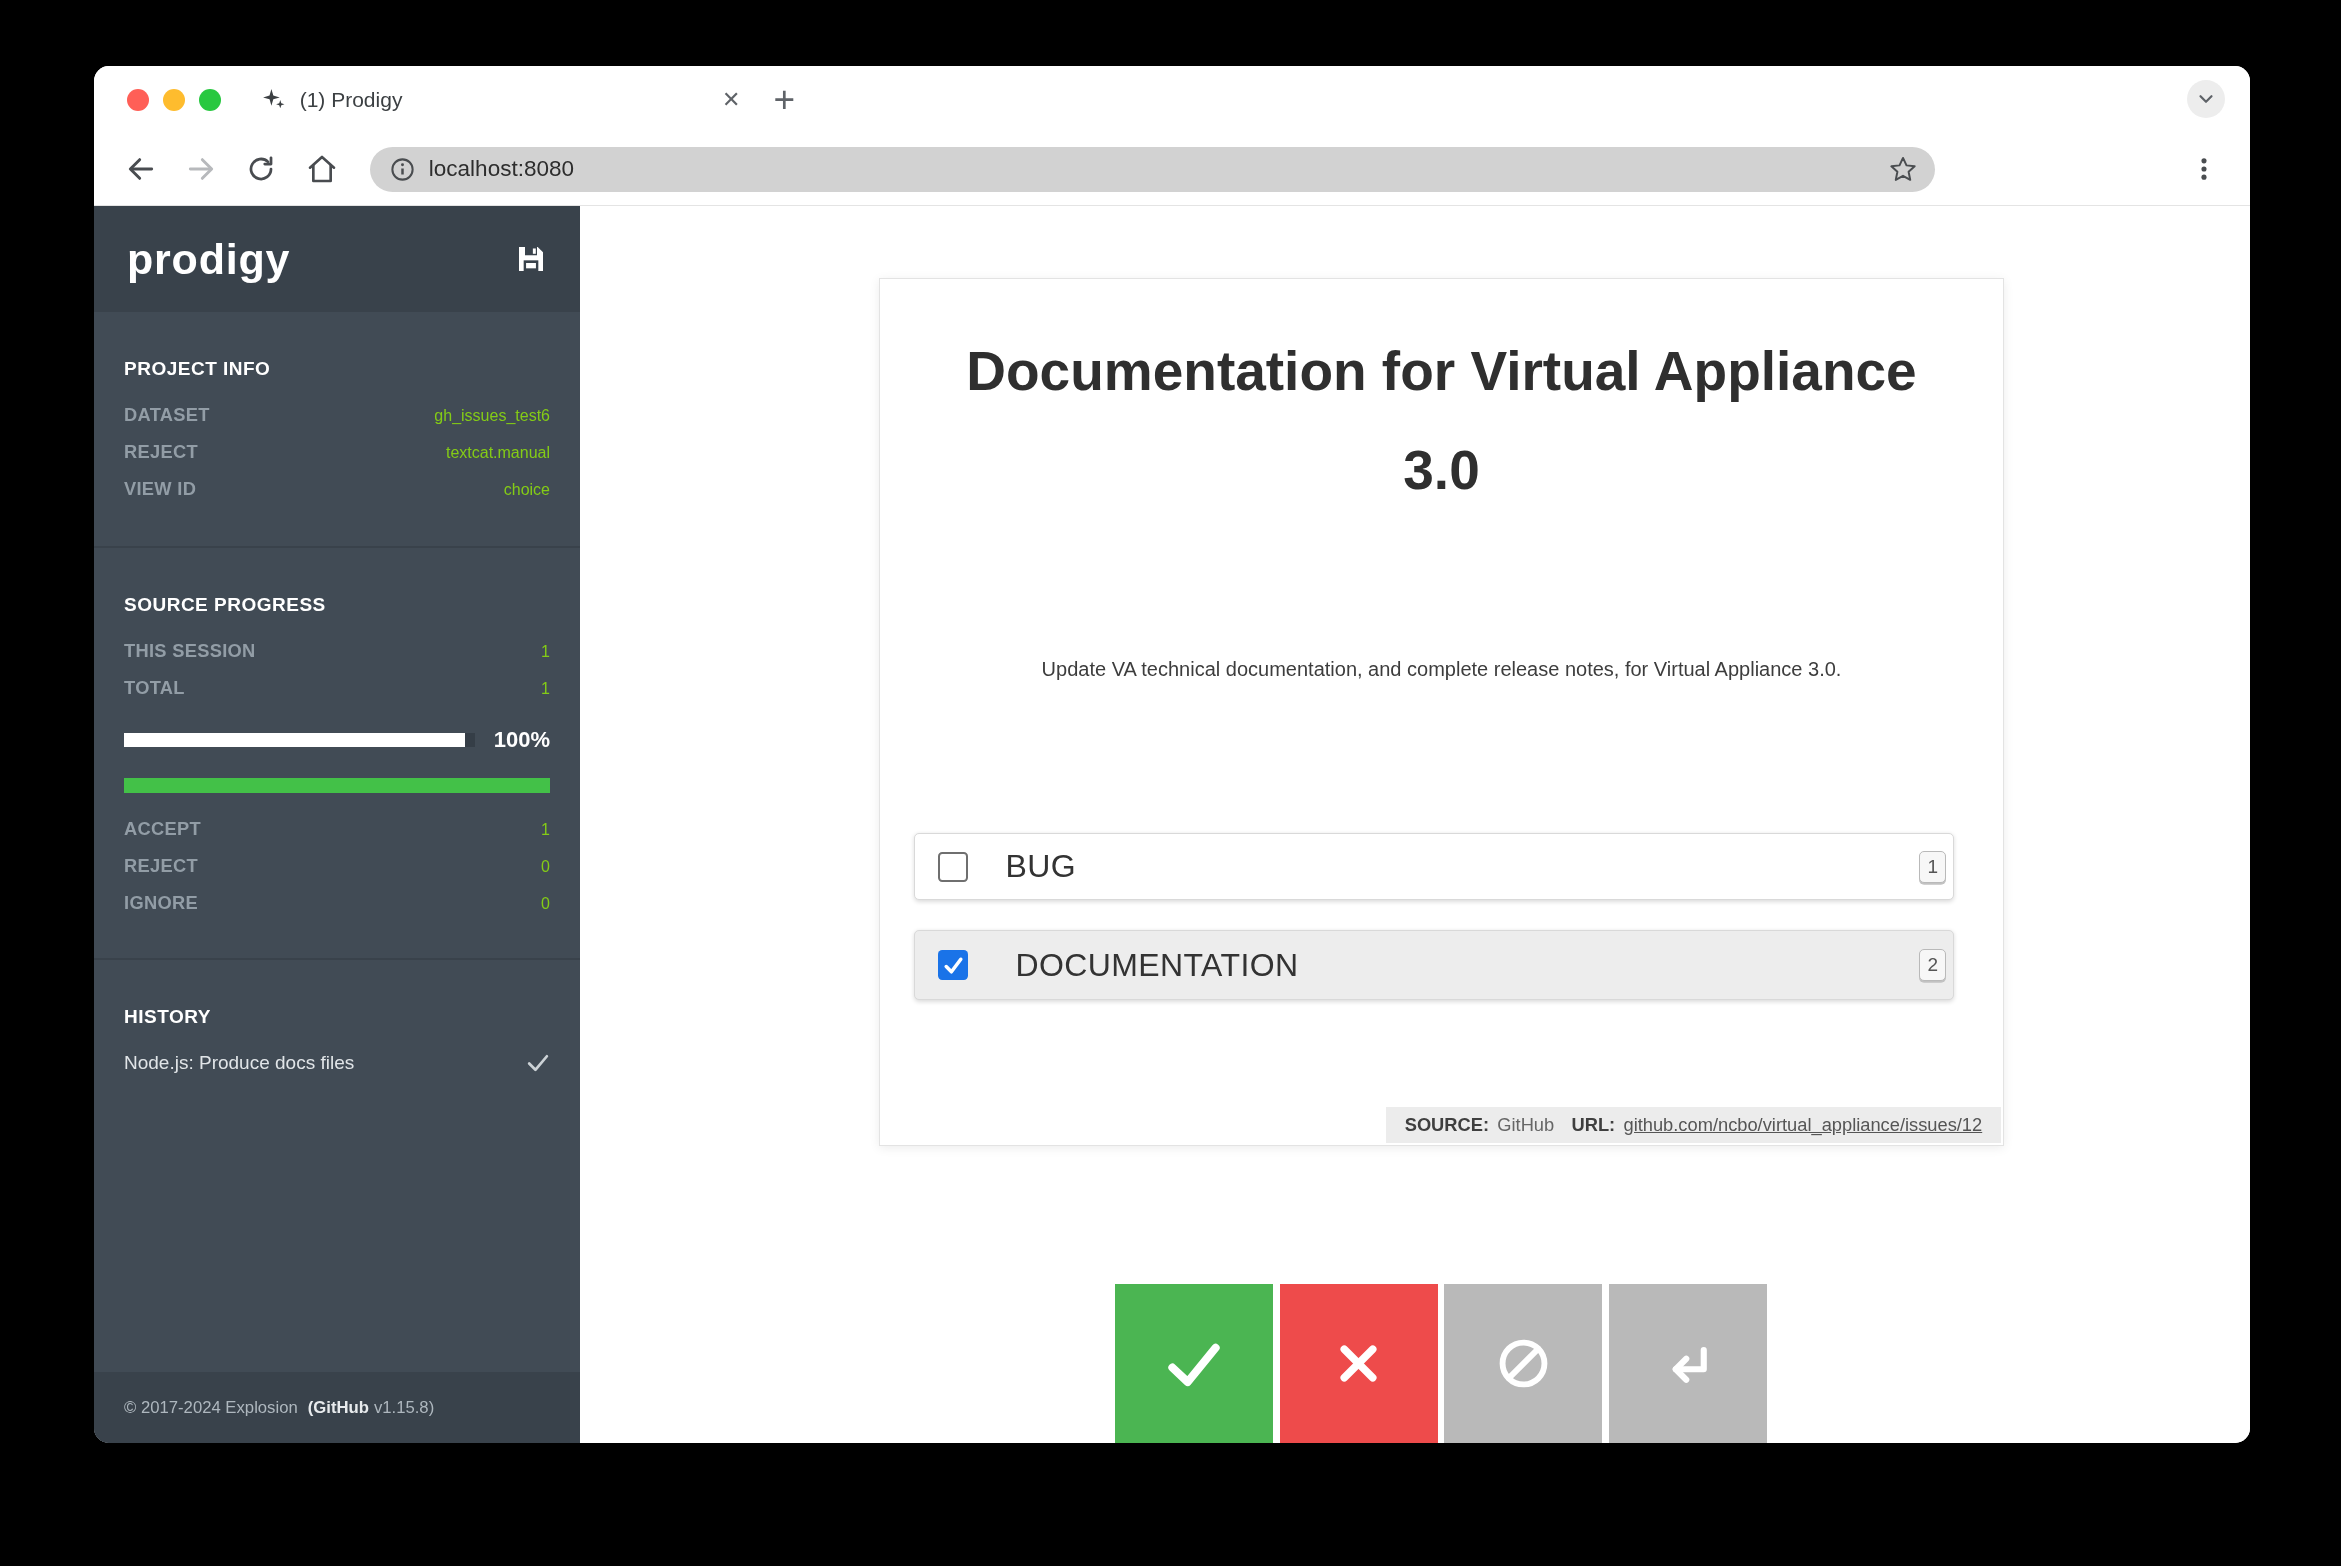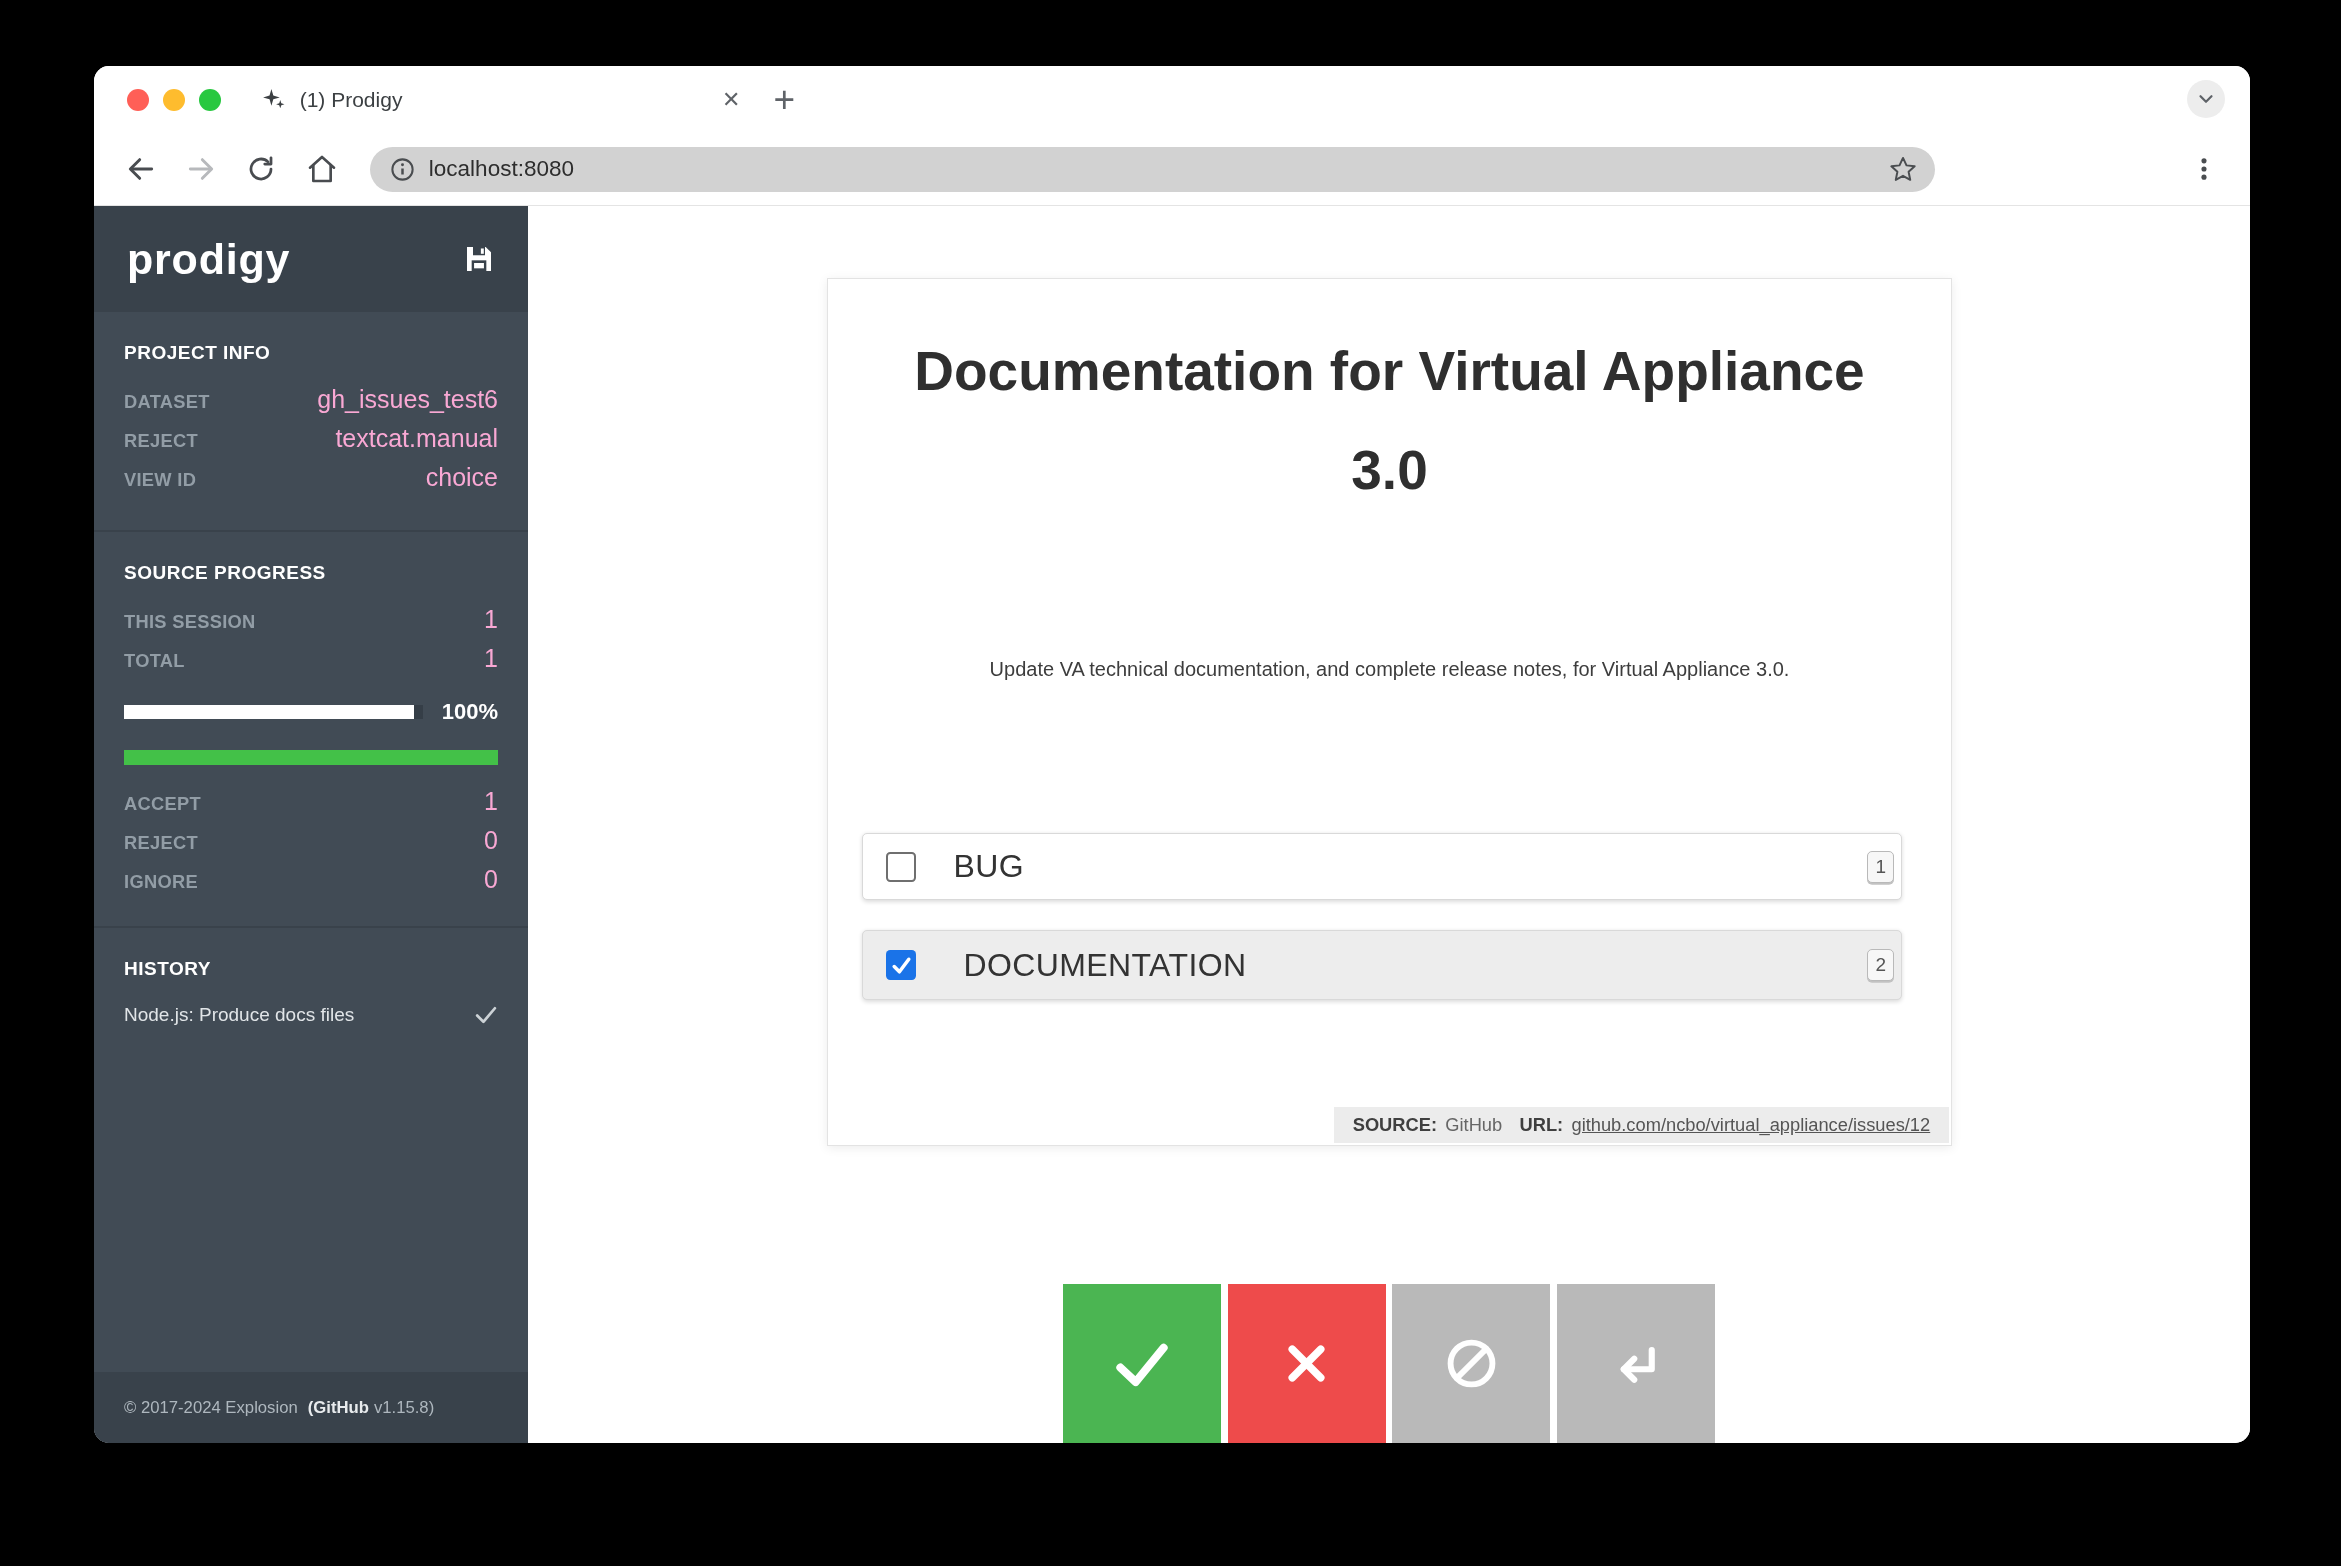--- a/index.html
+++ b/index.html
@@ -28,31 +28,31 @@
   .navicon { width:37px; height:37px; margin-right:23.4px; display:flex; align-items:center; justify-content:center; }
   .addressbar { flex:1; height:45px; margin-left:6.7px; margin-right:250px; background:#d2d2d2; border-radius:22.5px;
                 display:flex; align-items:center; padding:0 18.3px; }
   .url-text { margin-left:13.3px; font-size:22.5px; color:#2d2d2d; flex:1; }
   .menu-dots { width:37px; height:37px; display:flex; align-items:center; justify-content:center; }
 
   
   .content { flex:1; display:flex; min-height:0; }
 
   
-  .sidebar { width:434px; background:#414b55; display:flex; flex-direction:column; }
+  .sidebar { width:486px; background:#414b55; display:flex; flex-direction:column;gap:16px; }
   .logo-band { height:106px; background:#39424b; display:flex; align-items:center; justify-content:space-between; padding:0 33px; flex:0 0 auto; }
   .logo-text { font-size:43px; font-weight:bold; color:#fff; letter-spacing:0.8px; }
   .section { padding:30px 30px 0; border-bottom:2.5px solid #39424b; }
   .sec-project { height:220px; }
   .sec-progress { height:396px; }
   .sec-history { flex:1; border-bottom:none; }
   .sec-header { font-size:19px; font-weight:bold; color:#fff; letter-spacing:0.5px; margin-bottom:16.7px; }
   .srow { display:flex; justify-content:space-between; align-items:baseline; line-height:36px; }
   .srow .lbl { font-size:18.3px; font-weight:bold; color:#929da6; letter-spacing:0.3px; }
-  .srow .val { font-size:25px; color:#f9a8d4; }
+  .srow .val { font-size:16px; color:#84cc16; }
   .bar-row { display:flex; align-items:center; gap:18.3px; margin-top:20px; }
   .bar-track { flex:1; height:14px; background:#353e47; }
   .bar-fill-white { width:97%; height:100%; background:#fff; }
   .percent { font-size:22px; font-weight:bold; color:#fff; }
   .bar-green { margin-top:25px; height:15px; background:#43c148; }
   .counts { margin-top:18.3px; }
   .hist-item { display:flex; justify-content:space-between; align-items:center; margin-top:22px; }
   .hist-text { font-size:19px; color:#e1e5e8; }
   .sidebar-footer { height:71px; background:#39424b; display:flex; align-items:center; padding:0 30px; flex:0 0 auto; }
   .foot-copy { font-size:16.7px; color:#aeb7be; }

